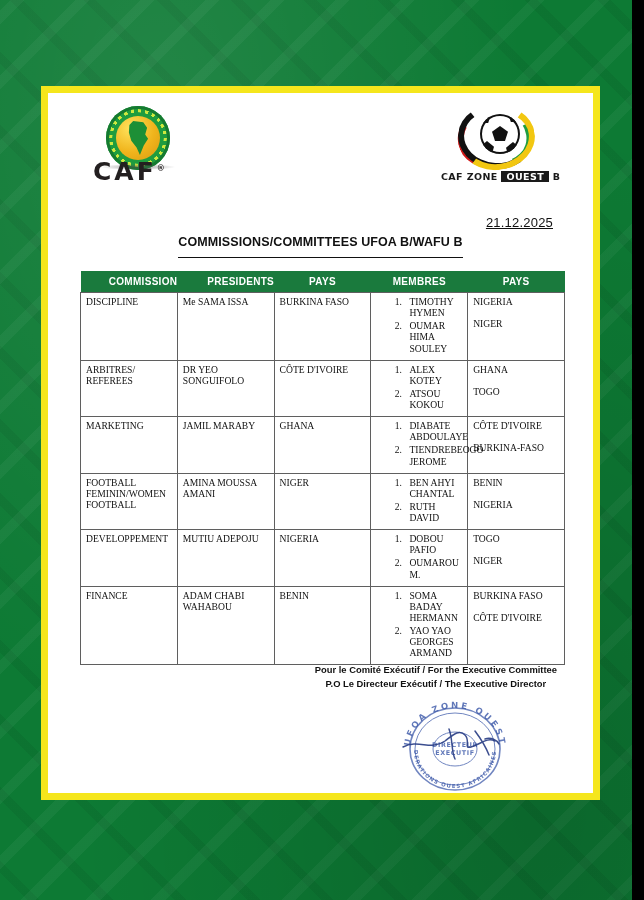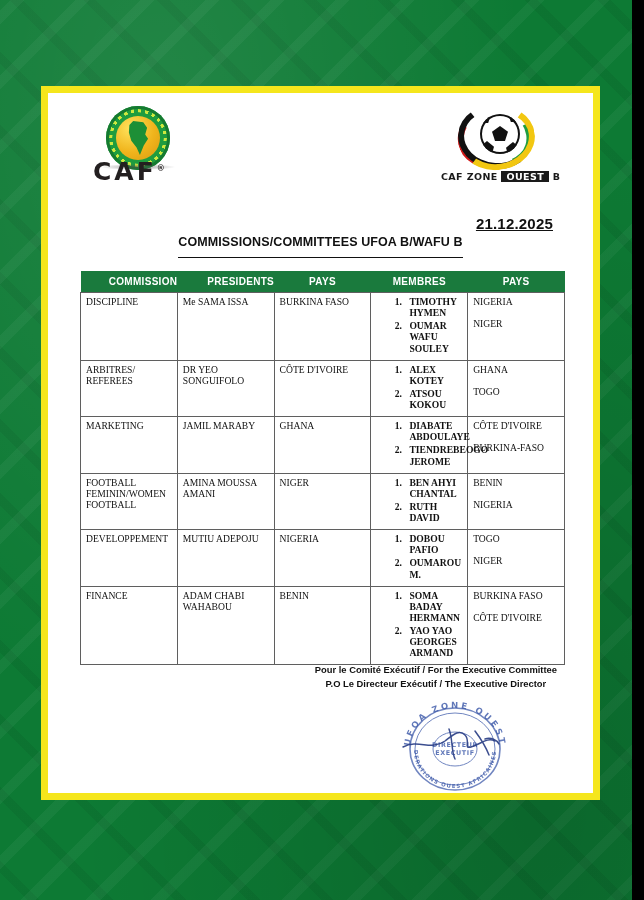--- a/index.html
+++ b/index.html
@@ -194,22 +194,22 @@
     color: #fff;
     padding: 0 5px;
   }
 
   
   .doc-date {
     position: absolute;
     right: 40px;
     top: 122px;
     font-family: "Liberation Sans", sans-serif;
-    font-weight: bold;
-    font-size: 15px;
+    font-weight: normal;
+    font-size: 13px;
     color: #111;
     text-decoration: underline;
     letter-spacing: 0.2px;
   }
   .doc-title {
     position: absolute;
     left: 0; right: 0;
     top: 142px;
     text-align: center;
     font-family: "Liberation Sans", sans-serif;
@@ -254,21 +254,21 @@
   table.commissions thead th.c-pays2 { text-align: center; padding-left: 0; }
   table.commissions tbody td {
     border: 1px solid #5f5f5f;
     vertical-align: top;
     padding: 3px 4px 4px 5px;
     line-height: 1.16;
   }
   td.c-commission { width: 106px; }
   td.c-president  { width: 94px; }
   td.c-pays1      { width: 88px; }
-  td.c-membres    { width: 122px; padding-left: 0; padding-right: 0; font-weight: bold; }
+  td.c-membres    { width: 122px; padding-left: 0; padding-right: 0; }
   td.c-pays2      { width: 75px; }
 
   ol.members {
     margin: 0;
     padding: 0 0 0 28px;
     list-style: decimal;
   }
   ol.members li {
     margin: 0 0 2px 0;
     padding-left: 5px;
@@ -358,21 +358,21 @@
           </tr>
         </thead>
         <tbody id="table-body">
             <tr>
               <td class="c-commission nowrapish">DISCIPLINE</td>
               <td class="c-president">Me SAMA ISSA</td>
               <td class="c-pays1">BURKINA FASO</td>
               <td class="c-membres">
                 <ol class="members">
                   <li>TIMOTHY HYMEN</li>
-                  <li>OUMAR WAFU SOULEY</li>
+                  <li>OUMAR HIMA SOULEY</li>
                 </ol>
               </td>
               <td class="c-pays2 pays-stack">
                 <span class="p1">NIGERIA</span>
                 <span class="p2">NIGER</span>
               </td>
             </tr>
             <tr>
               <td class="c-commission nowrapish">ARBITRES/
 REFEREES</td>

